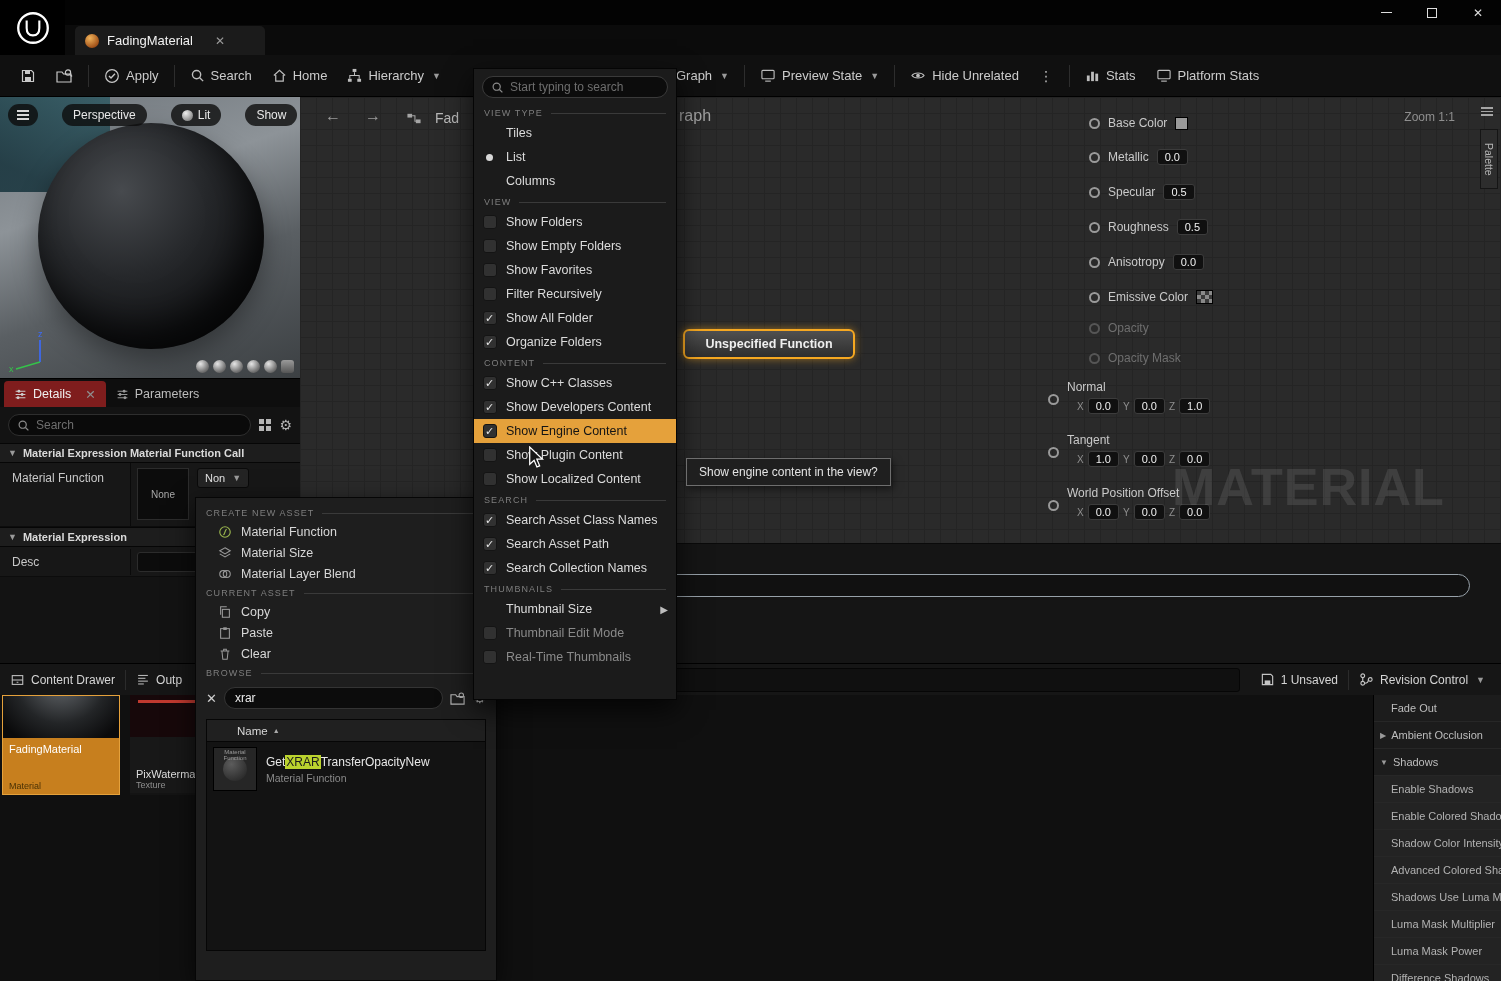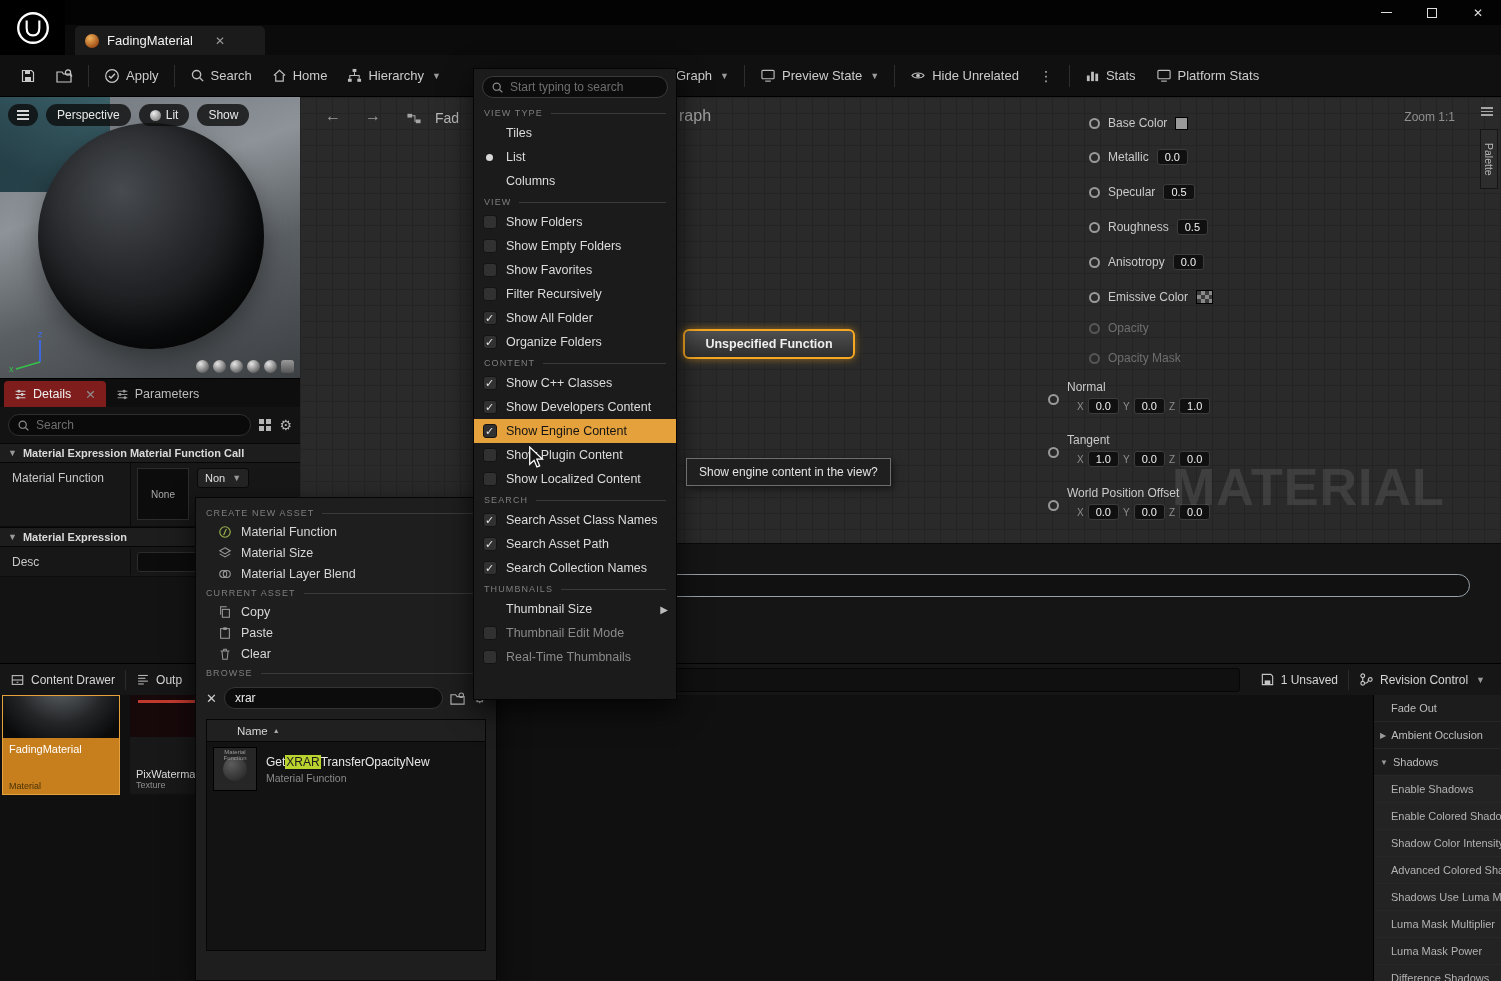--- a/index.html
+++ b/index.html
@@ -31,21 +31,21 @@
   .tsep{width:1px;height:22px;background:#2d2d2d;margin:0 5px;flex:none;}
   .chev{font-size:9px;color:#9a9a9a;margin-left:2px;}
   .ellipsis{color:#bbb;font-size:14px;letter-spacing:1px;}
 
   
   #viewport{position:absolute;left:0;top:97px;width:300px;height:281px;background:linear-gradient(160deg,#6e757b 0%,#8d9398 35%,#5a5f63 62%,#3c4043 100%);overflow:hidden;}
   #viewport .env{position:absolute;left:0;top:0;width:110px;height:95px;background:linear-gradient(205deg,#2f5a63,#16333c 80%);opacity:.85;}
   #sphere{position:absolute;left:38px;top:26px;width:226px;height:226px;border-radius:50%;
     background:radial-gradient(circle at 37% 30%,#474a4e 0%,#26282b 40%,#131416 70%,#08090a 100%);
     box-shadow:inset -14px -20px 36px rgba(0,0,0,.65), 0 10px 26px rgba(0,0,0,.35);}
-  .vp-row{position:absolute;left:8px;top:7px;display:flex;gap:8px;align-items:center;}
+  .vp-row{position:absolute;left:8px;top:7px;display:flex;gap:24px;align-items:center;}
   .vburger{width:30px;height:22px;border-radius:11px;background:rgba(14,14,14,.82);display:flex;flex-direction:column;justify-content:center;gap:2.5px;align-items:center;}
   .vburger i{display:block;width:12px;height:1.5px;background:#d8d8d8;}
   .vpill{height:22px;padding:0 11px;border-radius:11px;background:rgba(13,13,13,.80);color:#e8e8e8;font-size:12px;display:flex;align-items:center;gap:5px;}
   .lit-dot{width:11px;height:11px;border-radius:50%;background:radial-gradient(circle at 35% 30%,#eee,#666);}
   #vp-minirow{position:absolute;right:6px;bottom:5px;display:flex;gap:4px;align-items:center;}
   .mini{width:13px;height:13px;border-radius:50%;background:radial-gradient(circle at 35% 30%,#e6e6e6,#7b7b7b 60%,#3b3b3b);}
   .mini.flat{border-radius:3px;background:linear-gradient(#9a9a9a,#555);}
 
   
   #details{position:absolute;left:0;top:378px;width:300px;height:285px;background:#131313;border-top:1px solid #000;}

